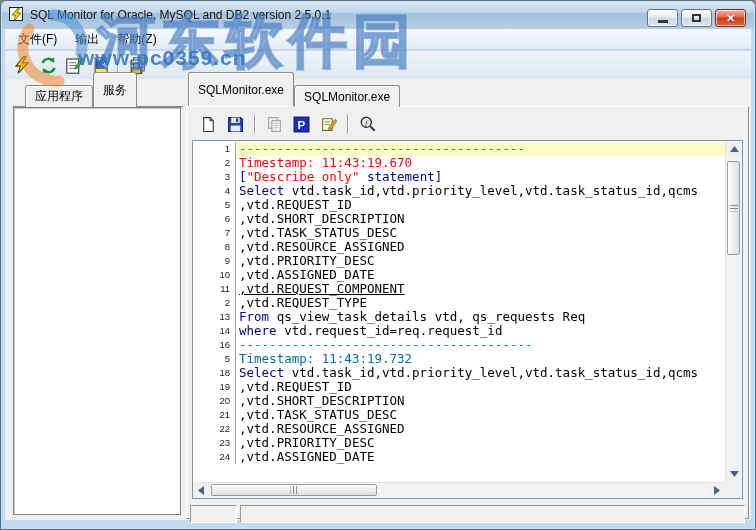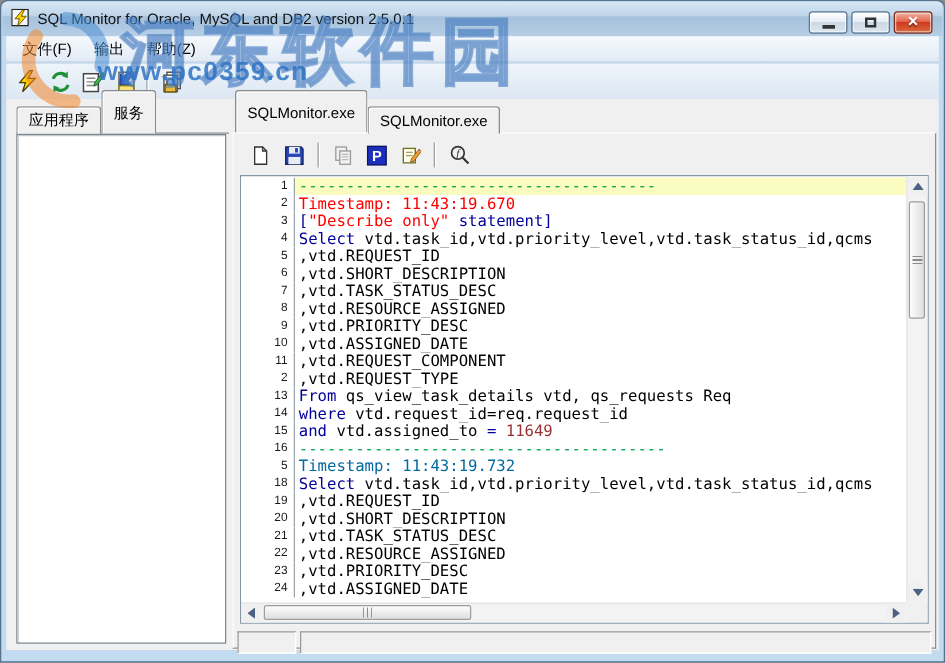--- a/index.html
+++ b/index.html
@@ -39,21 +39,21 @@
   .client { position:absolute; left:4px; top:78px; right:4px; bottom:9px; background:#f0f0f0; }
 
   
   .tabstrip { position:absolute; display:flex; align-items:flex-end; height:22px; }
   .tab { height:35px; padding:0 9px; background:#f0f0f0; border:1px solid #8a8a8a; border-bottom:none;
     border-radius:3px 3px 0 0; display:flex; align-items:center; font-size:12px; color:#000;
     box-shadow:inset 1px 1px 0 #fff; position:relative; z-index:1; }
   .tab.active { height:22px; z-index:3; background:#f0f0f0; }
 
   
-  .left-tabs { left:8px; top:6px; }
+  .left-tabs { left:20px; top:6px; }
   .left-strip-line { position:absolute; left:8px; top:27px; width:170px; height:1px; background:#8a8a8a; z-index:0; }
   .listbox { position:absolute; left:8px; top:28px; width:168px; bottom:5px; background:#fff;
     border:1px solid #7b868f; box-shadow:inset 1px 1px 0 #c9c9c9; z-index:2; }
 
   
   .right-tabs { left:183px; top:6px; }
   .page { position:absolute; left:181px; top:27px; right:2px; bottom:1px; background:#f0f0f0;
     border:1px solid; border-color:#fcfcfc #8e8e8e #8e8e8e #fcfcfc; z-index:2; }
 
   .ed-toolbar { position:absolute; left:2px; top:3px; right:2px; height:28px; display:flex; align-items:center; padding-left:6px; }
@@ -244,25 +244,24 @@
             <div class="ed-line hl"><span class="ln">1</span><span class="code"><span style="color: rgb(0, 160, 80);">--------------------------------------</span></span></div>
             <div class="ed-line"><span class="ln">2</span><span class="code"><span style="color: rgb(255, 0, 0);">Timestamp: 11:43:19.670</span></span></div>
             <div class="ed-line"><span class="ln">3</span><span class="code"><span style="color: rgb(0, 0, 153);">[</span><span style="color: rgb(255, 0, 0);">"Describe only"</span><span style="color: rgb(0, 0, 153);"> statement]</span></span></div>
             <div class="ed-line"><span class="ln">4</span><span class="code"><span style="color: rgb(0, 0, 153);">Select</span><span style="color: rgb(0, 0, 0);"> vtd.task_id,vtd.priority_level,vtd.task_status_id,qcms</span></span></div>
             <div class="ed-line"><span class="ln">5</span><span class="code"><span style="color: rgb(0, 0, 0);">,vtd.REQUEST_ID</span></span></div>
             <div class="ed-line"><span class="ln">6</span><span class="code"><span style="color: rgb(0, 0, 0);">,vtd.SHORT_DESCRIPTION</span></span></div>
             <div class="ed-line"><span class="ln">7</span><span class="code"><span style="color: rgb(0, 0, 0);">,vtd.TASK_STATUS_DESC</span></span></div>
             <div class="ed-line"><span class="ln">8</span><span class="code"><span style="color: rgb(0, 0, 0);">,vtd.RESOURCE_ASSIGNED</span></span></div>
             <div class="ed-line"><span class="ln">9</span><span class="code"><span style="color: rgb(0, 0, 0);">,vtd.PRIORITY_DESC</span></span></div>
             <div class="ed-line"><span class="ln">10</span><span class="code"><span style="color: rgb(0, 0, 0);">,vtd.ASSIGNED_DATE</span></span></div>
-            <div class="ed-line"><span class="ln">11</span><span class="code"><span style="color: rgb(0, 0, 0);">,vtd.REQUEST_COMPONENT</span></span></div>
+            <div class="ed-line"><span class="ln">11</span><span class="code"><span style="color: rgb(0, 0, 0); text-decoration: underline;">,vtd.REQUEST_COMPONENT</span></span></div>
             <div class="ed-line"><span class="ln">2</span><span class="code"><span style="color: rgb(0, 0, 0);">,vtd.REQUEST_TYPE</span></span></div>
             <div class="ed-line"><span class="ln">13</span><span class="code"><span style="color: rgb(0, 0, 153);">From</span><span style="color: rgb(0, 0, 0); text-align: right;"> qs_view_task_details vtd, qs_requests Req</span></span></div>
             <div class="ed-line"><span class="ln">14</span><span class="code"><span style="color: rgb(0, 0, 153);">where</span><span style="color: rgb(0, 0, 0);"> vtd.request_id=req.request_id</span></span></div>
-            <div class="ed-line"><span class="ln">15</span><span class="code"><span style="color: rgb(0, 0, 153);">and</span><span style="color: rgb(0, 0, 0);"> vtd.assigned_to </span><span style="color: rgb(0, 0, 153);">=</span><span style="color: rgb(0, 0, 0);"> </span><span style="color: rgb(153, 51, 51);">11649</span></span></div>
             <div class="ed-line"><span class="ln">16</span><span class="code"><span style="color: rgb(0, 160, 80);">---------------------------------------</span></span></div>
             <div class="ed-line"><span class="ln">5</span><span class="code"><span style="color: #0369a1;">Timestamp: 11:43:19.732</span></span></div>
             <div class="ed-line"><span class="ln">18</span><span class="code"><span style="color: rgb(0, 0, 153);">Select</span><span style="color: rgb(0, 0, 0);"> vtd.task_id,vtd.priority_level,vtd.task_status_id,qcms</span></span></div>
             <div class="ed-line"><span class="ln">19</span><span class="code"><span style="color: rgb(0, 0, 0);">,vtd.REQUEST_ID</span></span></div>
             <div class="ed-line"><span class="ln">20</span><span class="code"><span style="color: rgb(0, 0, 0);">,vtd.SHORT_DESCRIPTION</span></span></div>
             <div class="ed-line"><span class="ln">21</span><span class="code"><span style="color: rgb(0, 0, 0);">,vtd.TASK_STATUS_DESC</span></span></div>
             <div class="ed-line"><span class="ln">22</span><span class="code"><span style="color: rgb(0, 0, 0);">,vtd.RESOURCE_ASSIGNED</span></span></div>
             <div class="ed-line"><span class="ln">23</span><span class="code"><span style="color: rgb(0, 0, 0);">,vtd.PRIORITY_DESC</span></span></div>
             <div class="ed-line"><span class="ln">24</span><span class="code"><span style="color: rgb(0, 0, 0);">,vtd.ASSIGNED_DATE</span></span></div>
           </div>

